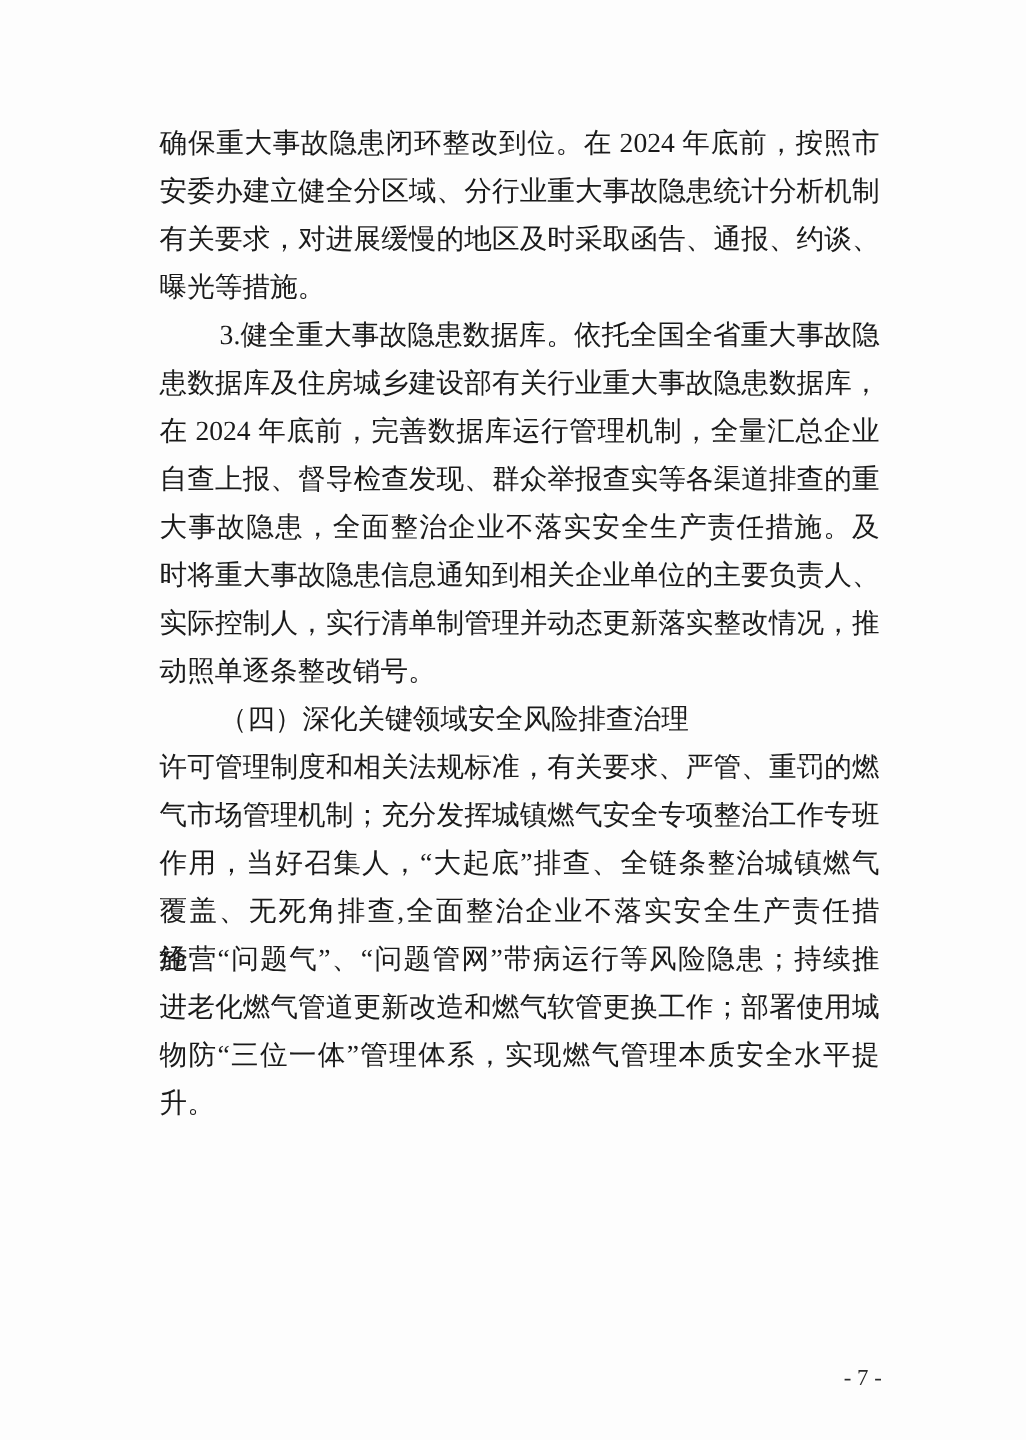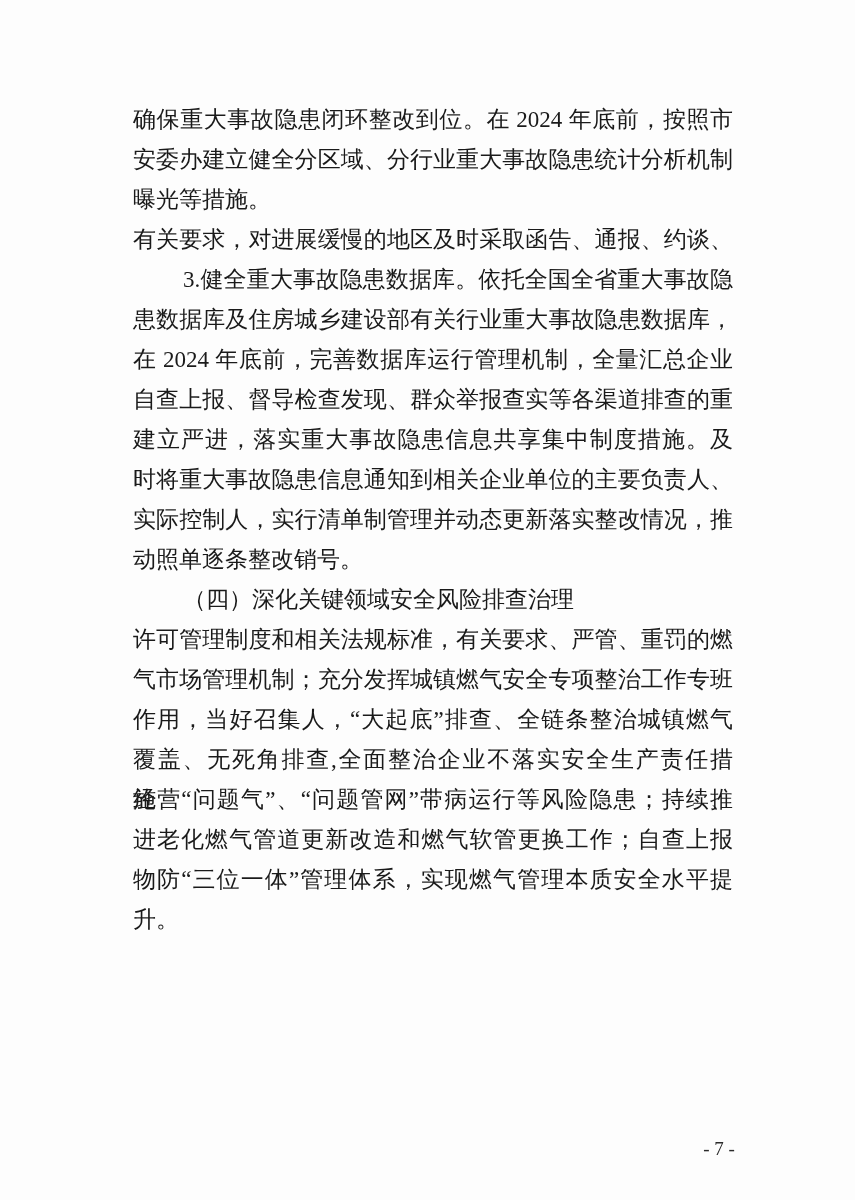--- a/index.html
+++ b/index.html
@@ -52,34 +52,34 @@
   }
 </style>
 </head>
 <body>
 
 <div class="page">
   <div class="content">
 
   <div class="line just">确保重大事故隐患闭环整改到位。在 2024 年底前，按照市</div>
       <div class="line just">安委办建立健全分区域、分行业重大事故隐患统计分析机制</div>
+      <div class="line just">有关要求，对进展缓慢的地区及时采取函告、通报、约谈、</div>
       <div class="line">曝光等措施。</div>
-      <div class="line just">有关要求，对进展缓慢的地区及时采取函告、通报、约谈、</div>
       <div class="line just indent">3.健全重大事故隐患数据库。依托全国全省重大事故隐</div>
       <div class="line just">患数据库及住房城乡建设部有关行业重大事故隐患数据库，</div>
       <div class="line just">在 2024 年底前，完善数据库运行管理机制，全量汇总企业</div>
       <div class="line just">自查上报、督导检查发现、群众举报查实等各渠道排查的重</div>
-      <div class="line just">建立严进，落实重大事故隐患信息共享集中制度措施。及</div>
+      <div class="line just">大事故隐患，全面整治企业不落实安全生产责任措施。及</div>
       <div class="line just">时将重大事故隐患信息通知到相关企业单位的主要负责人、</div>
       <div class="line just">实际控制人，实行清单制管理并动态更新落实整改情况，推</div>
       <div class="line">动照单逐条整改销号。</div>
       <div class="line indent">（四）深化关键领域安全风险排查治理</div>
       <div class="line just">许可管理制度和相关法规标准，有关要求、严管、重罚的燃</div>
       <div class="line just">气市场管理机制；充分发挥城镇燃气安全专项整治工作专班</div>
       <div class="line just">作用，当好召集人，“大起底”排查、全链条整治城镇燃气</div>
       <div class="line just">覆盖、无死角排查,全面整治企业不落实安全生产责任措施、</div>
       <div class="line just">经营“问题气”、“问题管网”带病运行等风险隐患；持续推</div>
-      <div class="line just">进老化燃气管道更新改造和燃气软管更换工作；自查上报</div>
+      <div class="line just">进老化燃气管道更新改造和燃气软管更换工作；部署使用城</div>
       <div class="line just">物防“三位一体”管理体系，实现燃气管理本质安全水平提</div>
       <div class="line">升。</div>
     </div>
   <div class="footer">- 7 -</div>
 </div>
 
 </body></html>

